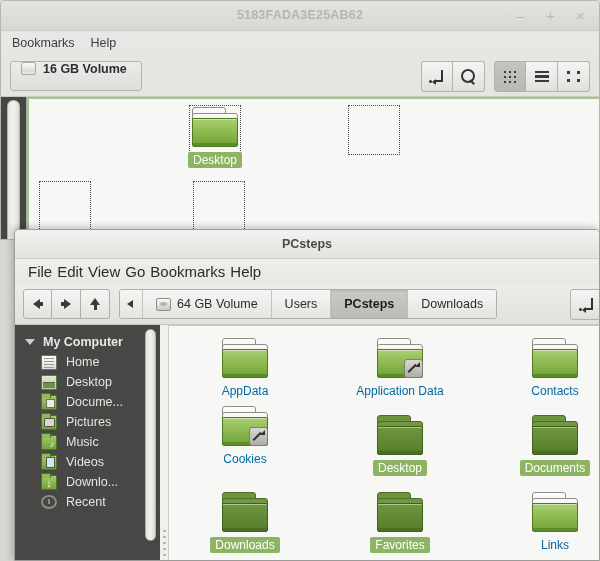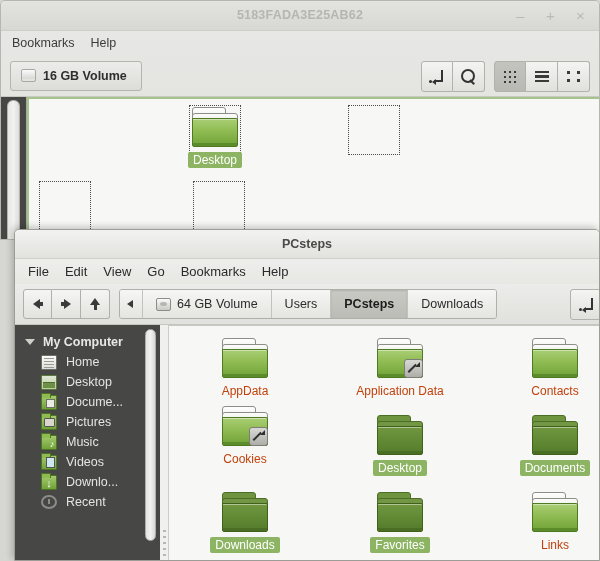--- a/index.html
+++ b/index.html
@@ -38,21 +38,21 @@
     height: 24px; display: flex; align-items: center; gap: 16px;
     padding: 0 11px; font-size: 12.5px; color: #3c3c3c;
   }
   .menubar-back span { cursor: default; }
   .toolbar-back {
     height: 42px; display: flex; align-items: center;
     padding: 0 9px; position: relative;
     border-bottom: 1px solid #c9c9c4;
   }
   .vol-tab {
-    display: flex; align-items: center; gap: 7px;
+    display: flex; align-items: flex-start; gap: 7px;
     height: 30px; padding: 0 14px 0 10px;
     background: linear-gradient(#ececeb, #dcdcd8);
     border: 1px solid #b5b5af; border-radius: 3px;
     font-size: 12.5px; font-weight: bold; color: #2e2e2e;
   }
   .drive-ico {
     width: 15px; height: 13px; border-radius: 2px;
     background: linear-gradient(#fbfbfb, #cfcfcb);
     border: 1px solid #a9a9a4;
     box-shadow: inset 0 -3px 0 -1px #e3e3df;
@@ -183,21 +183,21 @@
     width: 0; height: 0;
     border-left: 5px solid transparent; border-bottom: 5px solid #2f2f2f;
     border-right: 0; transform: rotate(0deg);
   }
 
   .icon-item {
     position: absolute; width: 76px;
     display: flex; flex-direction: column; align-items: center;
   }
   .icon-label {
-    margin-top: 3px; font-size: 12px; color: #c2410c;
+    margin-top: 3px; font-size: 12px; color: #0369a1;
     padding: 1px 5px; border-radius: 2px; white-space: nowrap;
   }
   .icon-label.sel { background: #8cb463; color: #ffffff; }
 
   
   .win-front {
     position: absolute; left: 14px; top: 229px; width: 586px; height: 332px;
     background: #efefed;
     border: 1px solid #9d9d97;
     border-radius: 5px 5px 0 0;
@@ -207,22 +207,22 @@
   .tb-front {
     height: 29px; position: relative;
     background: linear-gradient(#f2f2f0, #e2e2df);
     border-bottom: 1px solid #cfcfca;
   }
   .tb-front .title {
     position: absolute; left: 0; right: 0; top: 7px;
     text-align: center; font-size: 12.5px; font-weight: bold; color: #4a4a47;
   }
   .menubar-front {
-    height: 25px; display: flex; align-items: center; gap: 16px;
-    padding: 0 13px; font-size: 13px; color: #2b2b2b;
+    height: 25px; display: flex; align-items: center; gap: 5px;
+    padding: 0 13px; font-size: 15px; color: #2b2b2b;
     background: linear-gradient(#eeeeec,#e7e7e4);
   }
   .toolbar-front {
     height: 41px; display: flex; align-items: center;
     padding: 0 8px; position: relative; gap: 9px;
     background: linear-gradient(#ececea,#e0e0dd);
     border-bottom: 1px solid #c6c6c1;
   }
   .nav-group { display: flex; }
   .navbtn {

